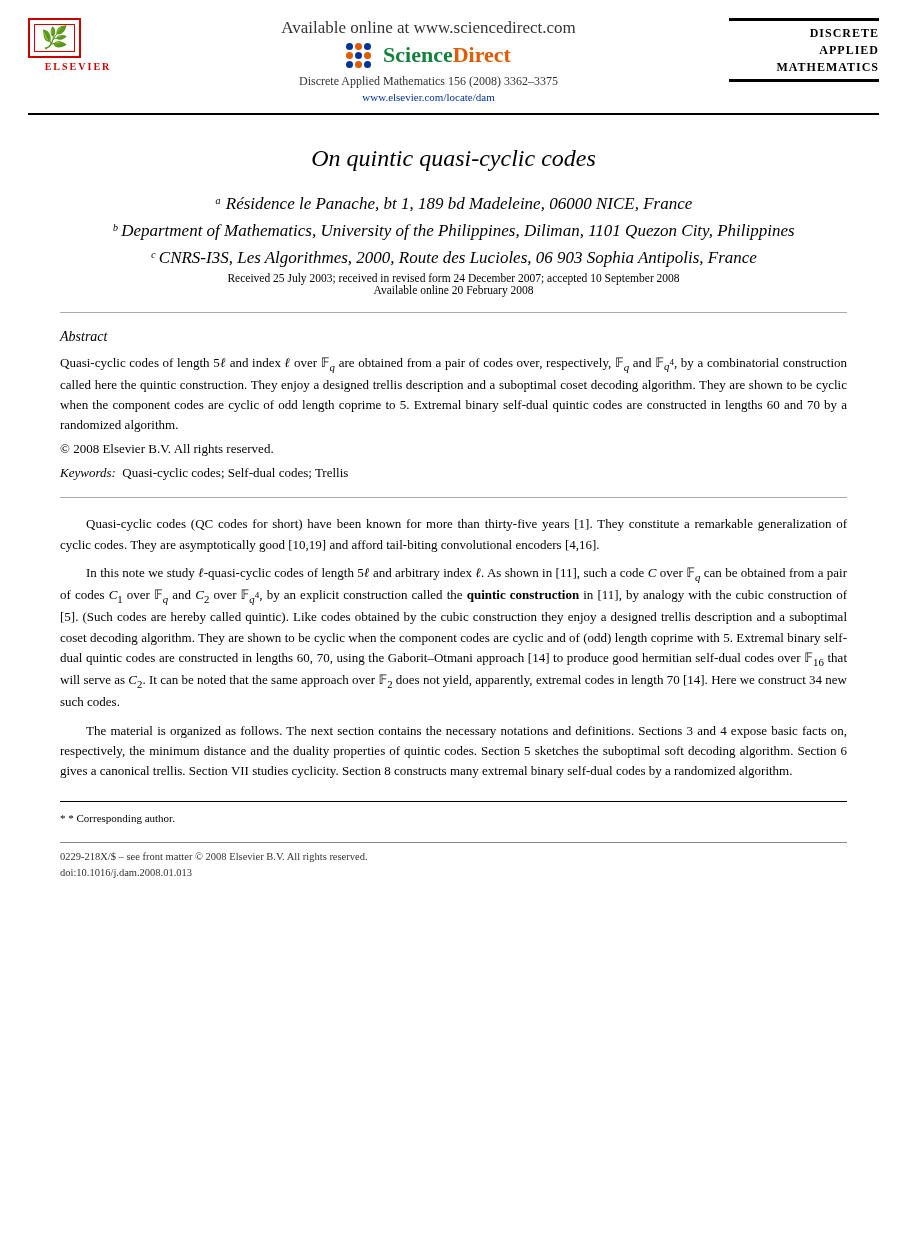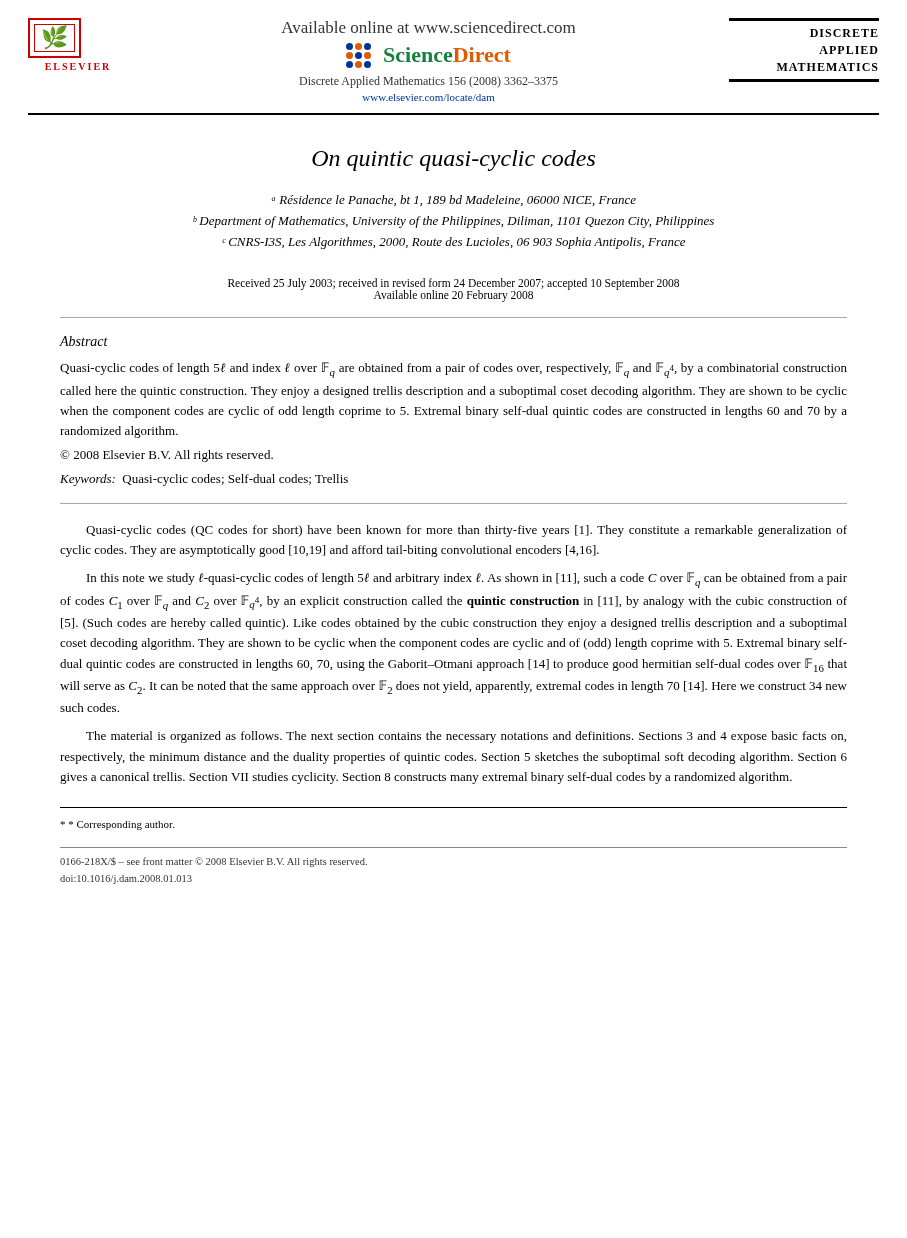--- a/index.html
+++ b/index.html
@@ -137,23 +137,23 @@
     
     .authors {
       text-align: center;
       font-size: 15px;
       margin-bottom: 10px;
     }
 
     
     .affiliations {
       text-align: center;
-      font-size: 13px;
+      font-size: 17px;
       line-height: 1.6;
-      margin-bottom: 25px;
+      margin-bottom: 0;
       font-style: italic;
     }
 
     
     .dates {
       text-align: center;
       font-size: 11.5px;
       margin-bottom: 4px;
     }
 
@@ -337,18 +337,18 @@
     </p>
 
     <div class="footer-note">
       <div>
         <span>*</span>
         <span>* Corresponding author.</span>
       </div>
     </div>
 
     <div class="bottom-bar">
-      <div>0166-218X/$ – see front matter © 2008 Elsevier B.V. All rights reserved.</div>
+      <div>0229-218X/$ – see front matter © 2008 Elsevier B.V. All rights reserved.</div>
       <div>doi:10.1016/j.dam.2008.01.013</div>
     </div>
 
   </div>
 </div>
 
 </body></html>

